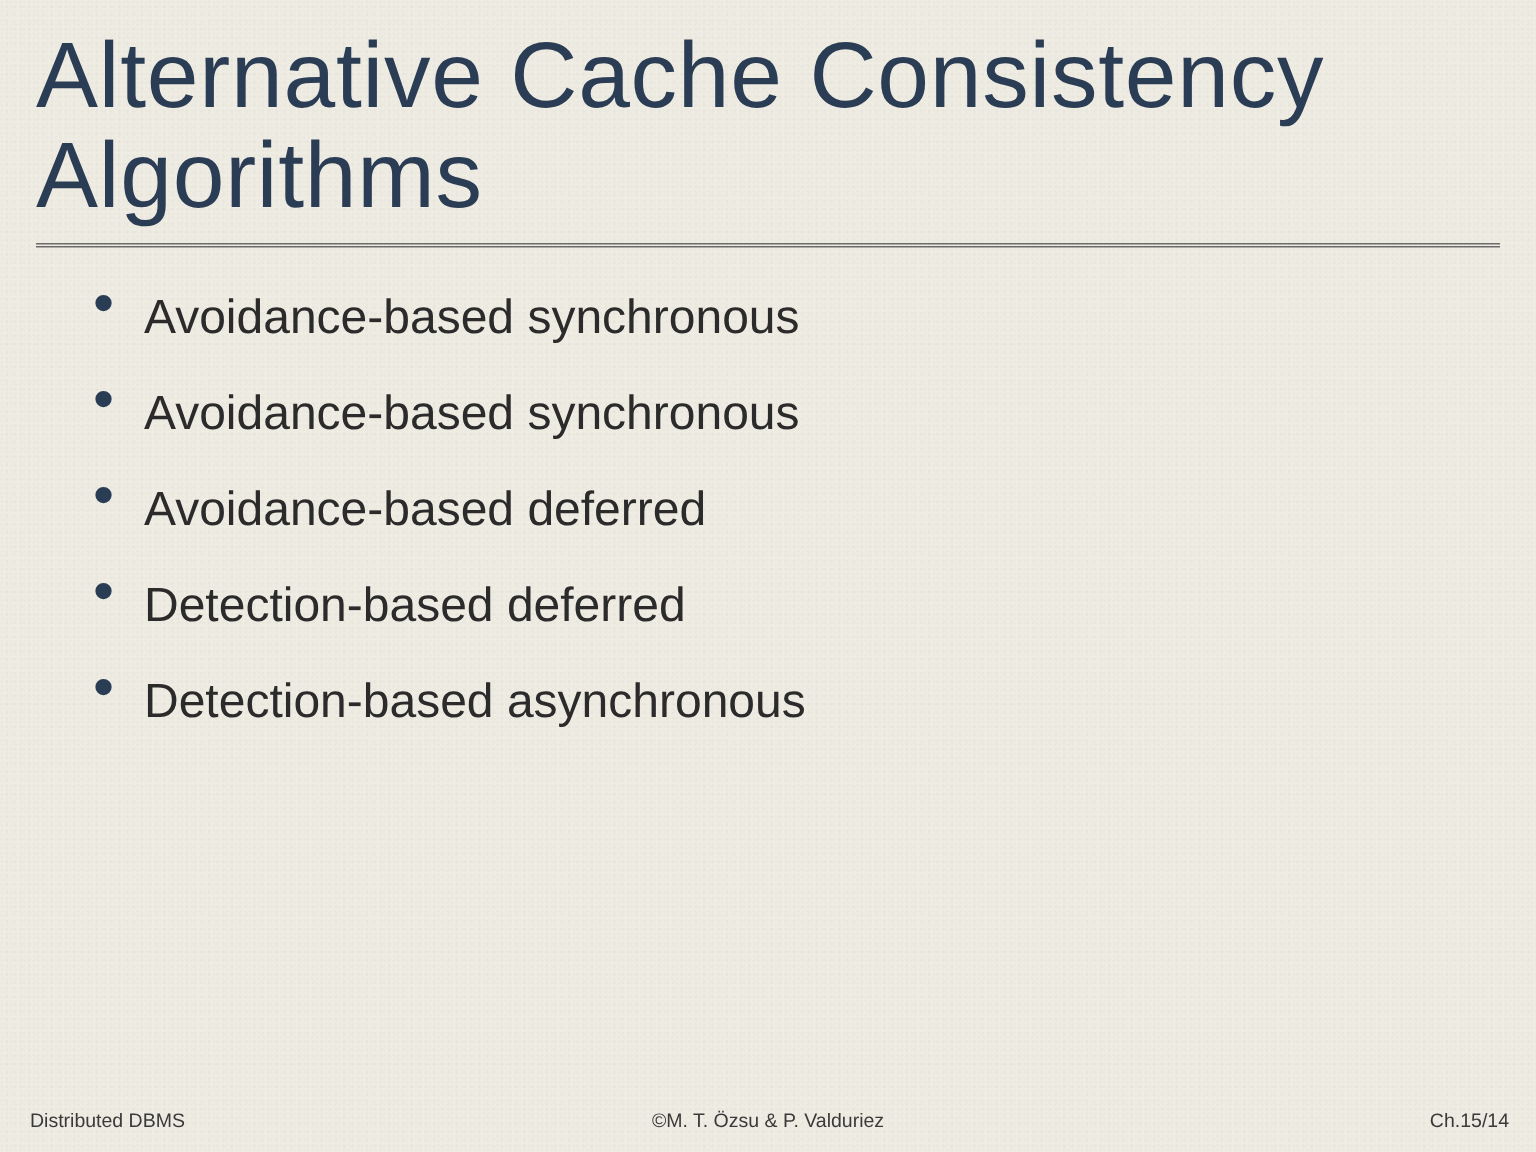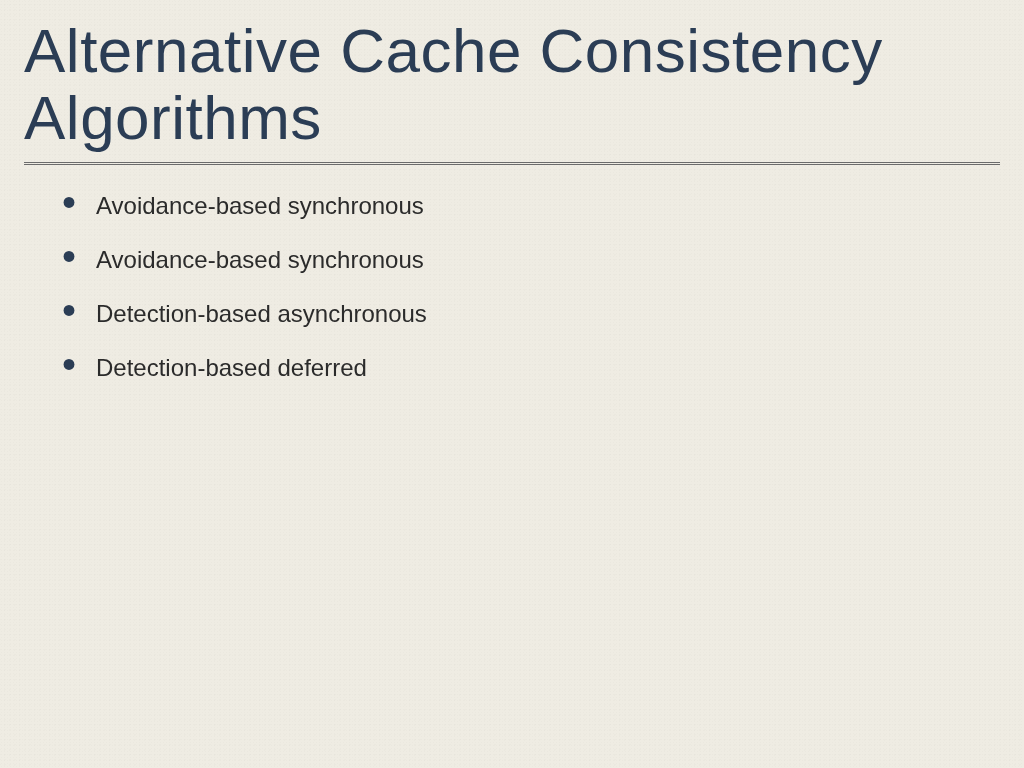--- a/index.html
+++ b/index.html
@@ -42,21 +42,21 @@
     margin: 6px 0 22px 0;
   }
   ul.bullets {
     list-style: none;
     padding: 0;
     margin: 0 0 0 44px;
   }
   ul.bullets li {
     position: relative;
     color: #2b2b2b;
-    font-size: 24px;
+    font-size: 32px;
     line-height: 1.25;
     margin: 16px 0 24px 0;
     padding-left: 28px;
   }
   ul.bullets li::before {
     content: "•";
     position: absolute;
     left: -6px;
     top: -14px;
     font-size: 40px;
@@ -90,16 +90,22 @@
 </style>
 </head>
 <body>
 
 <div class="slide">
   <h1 class="title">Alternative Cache Consistency Algorithms</h1>
   <hr class="rule">
   <ul class="bullets">
     <li>Avoidance-based synchronous</li>
     <li>Avoidance-based synchronous</li>
+    <li>Avoidance-based deferred</li>
+    <li>Detection-based deferred</li>
     <li>Detection-based asynchronous</li>
-    <li>Detection-based deferred</li>
   </ul>
+  <div class="footer">
+    <span class="left">Distributed DBMS</span>
+    <span class="center">©M. T. Özsu &amp; P. Valduriez</span>
+    <span class="right">Ch.15/14</span>
+  </div>
 </div>
 
 </body></html>

